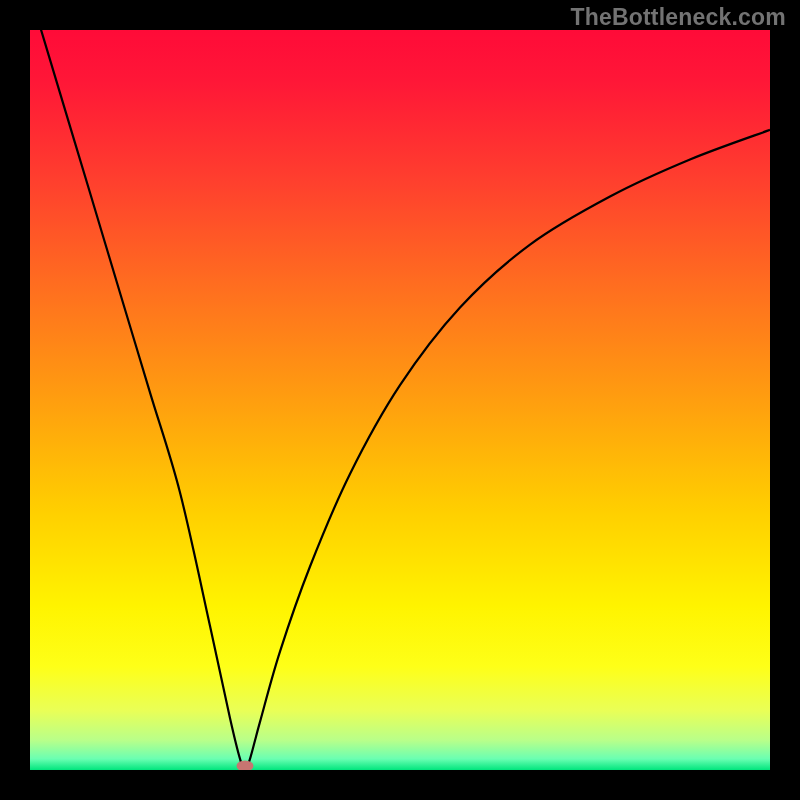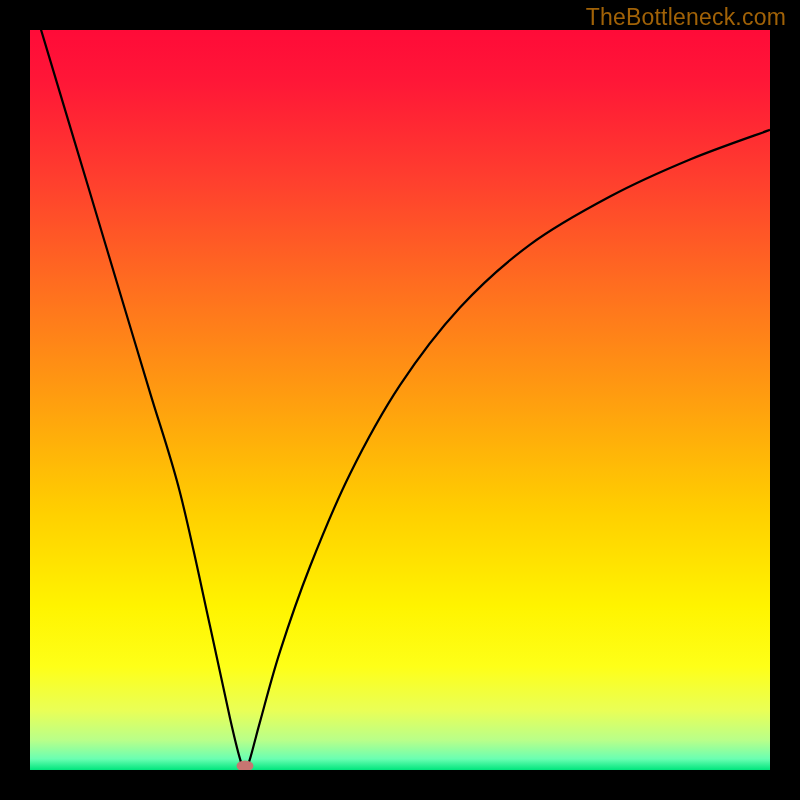--- a/index.html
+++ b/index.html
@@ -14,23 +14,23 @@
   .frame {
     position: relative;
     width: 800px;
     height: 800px;
     background: #000;
   }
   .watermark {
     position: absolute;
     top: 4px;
     right: 14px;
-    color: #a16207;
+    color: #737373;
     font-size: 23px;
-    font-weight: 400;
+    font-weight: 700;
     letter-spacing: 0.2px;
     z-index: 40;
     margin-left: 21px;
   }
   .plot-area {
     position: absolute;
     left: 30px;
     top: 30px;
     width: 740px;
     height: 740px;

